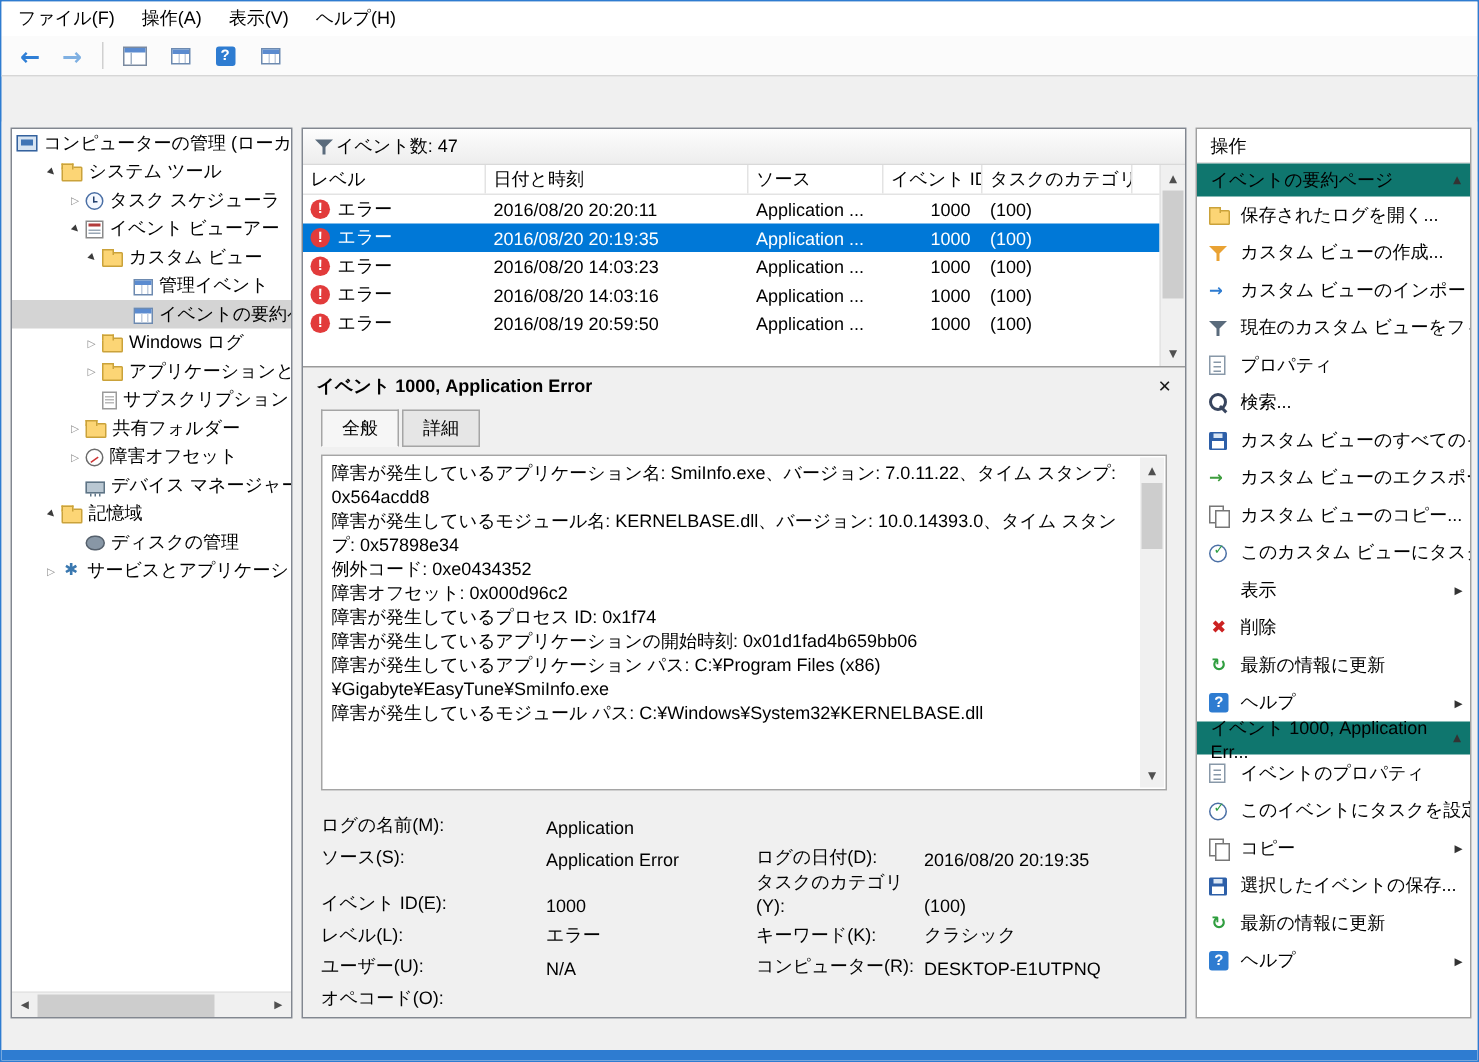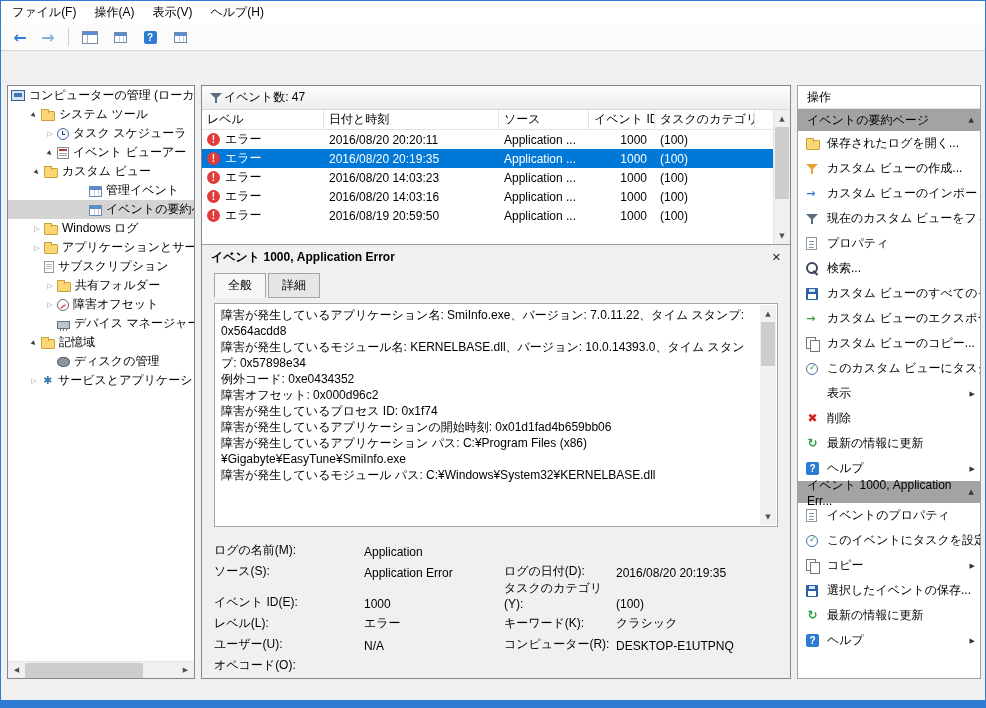--- a/index.html
+++ b/index.html
@@ -89,21 +89,21 @@
 
   
   .ti{display:flex;align-items:center;height:19px;white-space:nowrap;overflow:hidden}
   .ti.selected{background:#d4d4d4}
   .exp{width:14px;height:100%;flex:none;display:flex;align-items:center;justify-content:center}
   .exp::before{display:block;font-family:"DejaVu Sans",sans-serif}
   .exp.c::before{content:"▷";font-size:7px;color:#8f8f8f}
   .exp.e::before{content:"▸";font-size:9px;color:#3c3c3c;transform:rotate(45deg)}
   .exp.n::before{content:""}
   .tl{margin-left:4px}
-  .lv0{padding-left:3px}.lv1{padding-left:19px}.lv2{padding-left:35px}.lv3{padding-left:22px}.lv4{padding-left:67px}
+  .lv0{padding-left:3px}.lv1{padding-left:19px}.lv2{padding-left:35px}.lv3{padding-left:46px}.lv4{padding-left:67px}
   .hscroll{position:absolute;left:0;right:0;bottom:0;height:17px;background:#f0f0f0;border-top:1px solid #e4e4e4;display:flex;align-items:center}
   .hs-btn{width:17px;height:17px;display:flex;align-items:center;justify-content:center;font-size:7px;color:#505050;font-family:"DejaVu Sans",sans-serif;flex:none}
   .hs-thumb{width:118px;height:15px;background:#cdcdcd;flex:none}
   .hs-track{flex:1}
 
   
   .count-bar{height:24px;display:flex;align-items:center;gap:1px;padding-left:8px;background:linear-gradient(#fdfdfd,#ededed);border-bottom:1px solid #d9d9d9;flex:none}
   .grid{height:134px;flex:none;position:relative;overflow:hidden}
   .grid-head{display:flex;height:20px;border-bottom:1px solid #e3e3e3;align-items:stretch}
   .gh{display:flex;align-items:center;padding-left:5px;border-right:1px solid #e3e3e3;overflow:hidden;white-space:nowrap}
@@ -137,21 +137,21 @@
   .fields{margin-top:11px}
   .frow{display:flex;min-height:21px;align-items:flex-end}
   .fl{width:150px;flex:none}
   .fv{width:140px;flex:none}
   .fl2{width:112px;flex:none}
   .fv2{flex:1}
   .link{color:#a21caf;cursor:pointer}
 
   
   .ap-title{height:23px;display:flex;align-items:center;padding-left:9px;border-bottom:1px solid #e0e0e0}
-  .sec-head{height:22px;background:#a3a3a3;display:flex;align-items:center;padding:0 6px 0 9px}
+  .sec-head{height:22px;background:#0f766e;display:flex;align-items:center;padding:0 6px 0 9px}
   .sec-car{margin-left:auto;font-size:7px;color:#333;font-family:"DejaVu Sans",sans-serif}
   .sec-car::before{content:"▲"}
   .ai{height:25px;display:flex;align-items:center;padding-left:8px;position:relative}
   .aic{width:21px;flex:none;display:flex;align-items:center}
   .al{white-space:nowrap;overflow:hidden}
   .sub{position:absolute;right:5px;font-size:7px;color:#333;font-family:"DejaVu Sans",sans-serif}
   .sub::before{content:"▶"}
 
   .bottom-strip{position:absolute;left:0;right:0;bottom:0;height:7px;background:#2e7cd1}
 </style>

